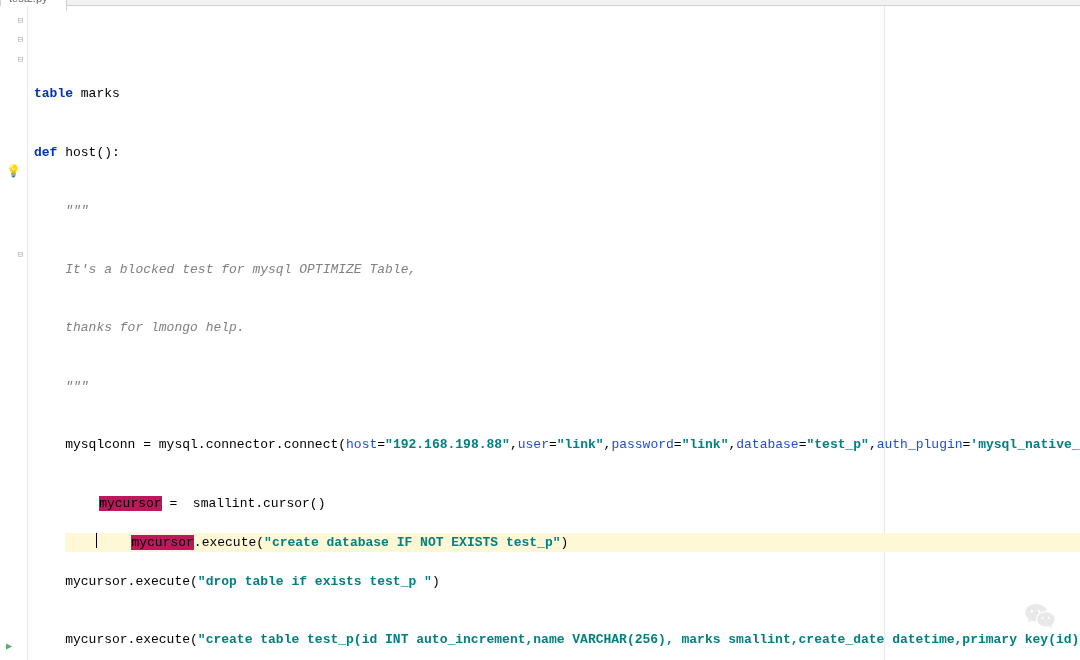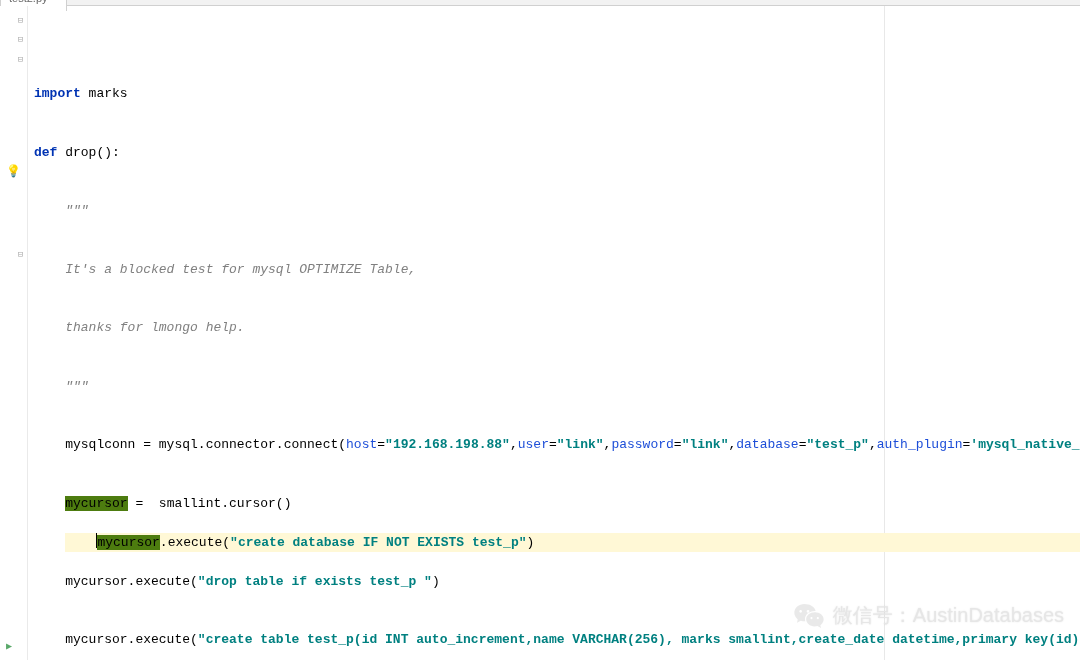--- a/index.html
+++ b/index.html
@@ -90,21 +90,21 @@
     }
     .line {
       height: 19.5px;
       position: relative;
     }
     .hl-yellow { background: #fff8d6; display: inline-block; width: 100%; }
     .kw { color: #0033b3; font-weight: bold; }
     .str { color: #008080; font-weight: bold; font-style: normal; }
     .comment { color: #808080; font-style: italic; }
     .param { color: #1d4ed8; }
-    .ident-purple { background: #4d7c0f; }
+    .ident-purple { background: #be185d; margin-left: 34px; }
     .cursor-caret {
       display: inline-block;
       width: 1px;
       height: 15px;
       background: #000;
       vertical-align: text-bottom;
       margin-bottom: 2px;
     }
     .watermark {
       position: absolute;
@@ -141,22 +141,22 @@
     <span class="fold-icon" style="top:25px">⊟</span>
     <span class="fold-icon" style="top:45px">⊟</span>
     <span class="gutter-icon bulb-icon" style="top:157px">💡</span>
     <span class="fold-icon" style="top:240px">⊟</span>
     <span class="gutter-icon run-icon" style="top:631px">▶</span>
   </div>
 
   <div class="code-area">
     <div class="right-margin"></div>
 
-    <div class="line"><span class="kw">import</span><span> marks</span></div>
-    <div class="line"><span class="kw">def</span><span> drop():</span></div>
+    <div class="line"><span class="kw">table</span><span> marks</span></div>
+    <div class="line"><span class="kw">def</span><span> host():</span></div>
     <div class="line"><span class="comment">    """</span></div>
     <div class="line"><span class="comment">    It's a blocked test for mysql OPTIMIZE Table,</span></div>
     <div class="line"><span class="comment">    thanks for lmongo help.</span></div>
     <div class="line"><span class="comment">    """</span></div>
     <div class="line"><span>    mysqlconn = mysql.connector.connect(</span><span class="param">host</span>=<span class="str">"192.168.198.88"</span>,<span class="param">user</span>=<span class="str">"link"</span>,<span class="param">password</span>=<span class="str">"link"</span>,<span class="param">database</span>=<span class="str">"test_p"</span>,<span class="param">auth_plugin</span>=<span class="str">'mysql_native_password'</span>)</div>
     <div class="line"><span>    </span><span class="ident-purple">mycursor</span><span> =  smallint.cursor()</span></div>
     <div class="line hl-yellow"><span>    </span><span class="cursor-caret"></span><span class="ident-purple">mycursor</span><span>.execute(</span><span class="str">"create database IF NOT EXISTS test_p"</span>)</div>
     <div class="line"><span>    mycursor.execute(</span><span class="str">"drop table if exists test_p "</span>)</div>
     <div class="line"><span>    mycursor.execute(</span><span class="str">"create table test_p(id INT auto_increment,name VARCHAR(256), marks smallint,create_date datetime,primary key(id))"</span>)</div>
     
@@ -182,14 +182,13 @@
     
     
   </div>
 </div>
 
 <div class="watermark">
   <svg class="wechat-icon" viewBox="0 0 24 24">
     <path fill="#d8d8d8" d="M8.5 3C4.36 3 1 5.91 1 9.5c0 1.93.98 3.67 2.53 4.89L3 17l2.83-1.42c.84.27 1.74.42 2.67.42.26 0 .52-.01.77-.04-.17-.55-.27-1.14-.27-1.74 0-3.34 3.24-6.05 7.23-6.05.24 0 .48.01.71.03C16.35 5.07 12.8 3 8.5 3zm-2.75 4.5c.55 0 1 .45 1 1s-.45 1-1 1-1-.45-1-1 .45-1 1-1zm5.5 0c.55 0 1 .45 1 1s-.45 1-1 1-1-.45-1-1 .45-1 1-1z"></path>
     <path fill="#d8d8d8" d="M16.23 9.17c-3.52 0-6.38 2.39-6.38 5.33 0 2.94 2.86 5.33 6.38 5.33.73 0 1.44-.1 2.09-.3L21 21l-.44-2.12C22 17.86 23 16.3 23 14.5c0-2.94-2.86-5.33-6.38-5.33h-.39zm-2.36 3.58c.44 0 .8.36.8.8s-.36.8-.8.8-.8-.36-.8-.8.36-.8.8-.8zm4.76 0c.44 0 .8.36.8.8s-.36.8-.8.8-.8-.36-.8-.8.36-.8.8-.8z"></path>
   </svg>
-  <span>微信号：AustinDatabases</span>
 </div>
 
 </body></html>

